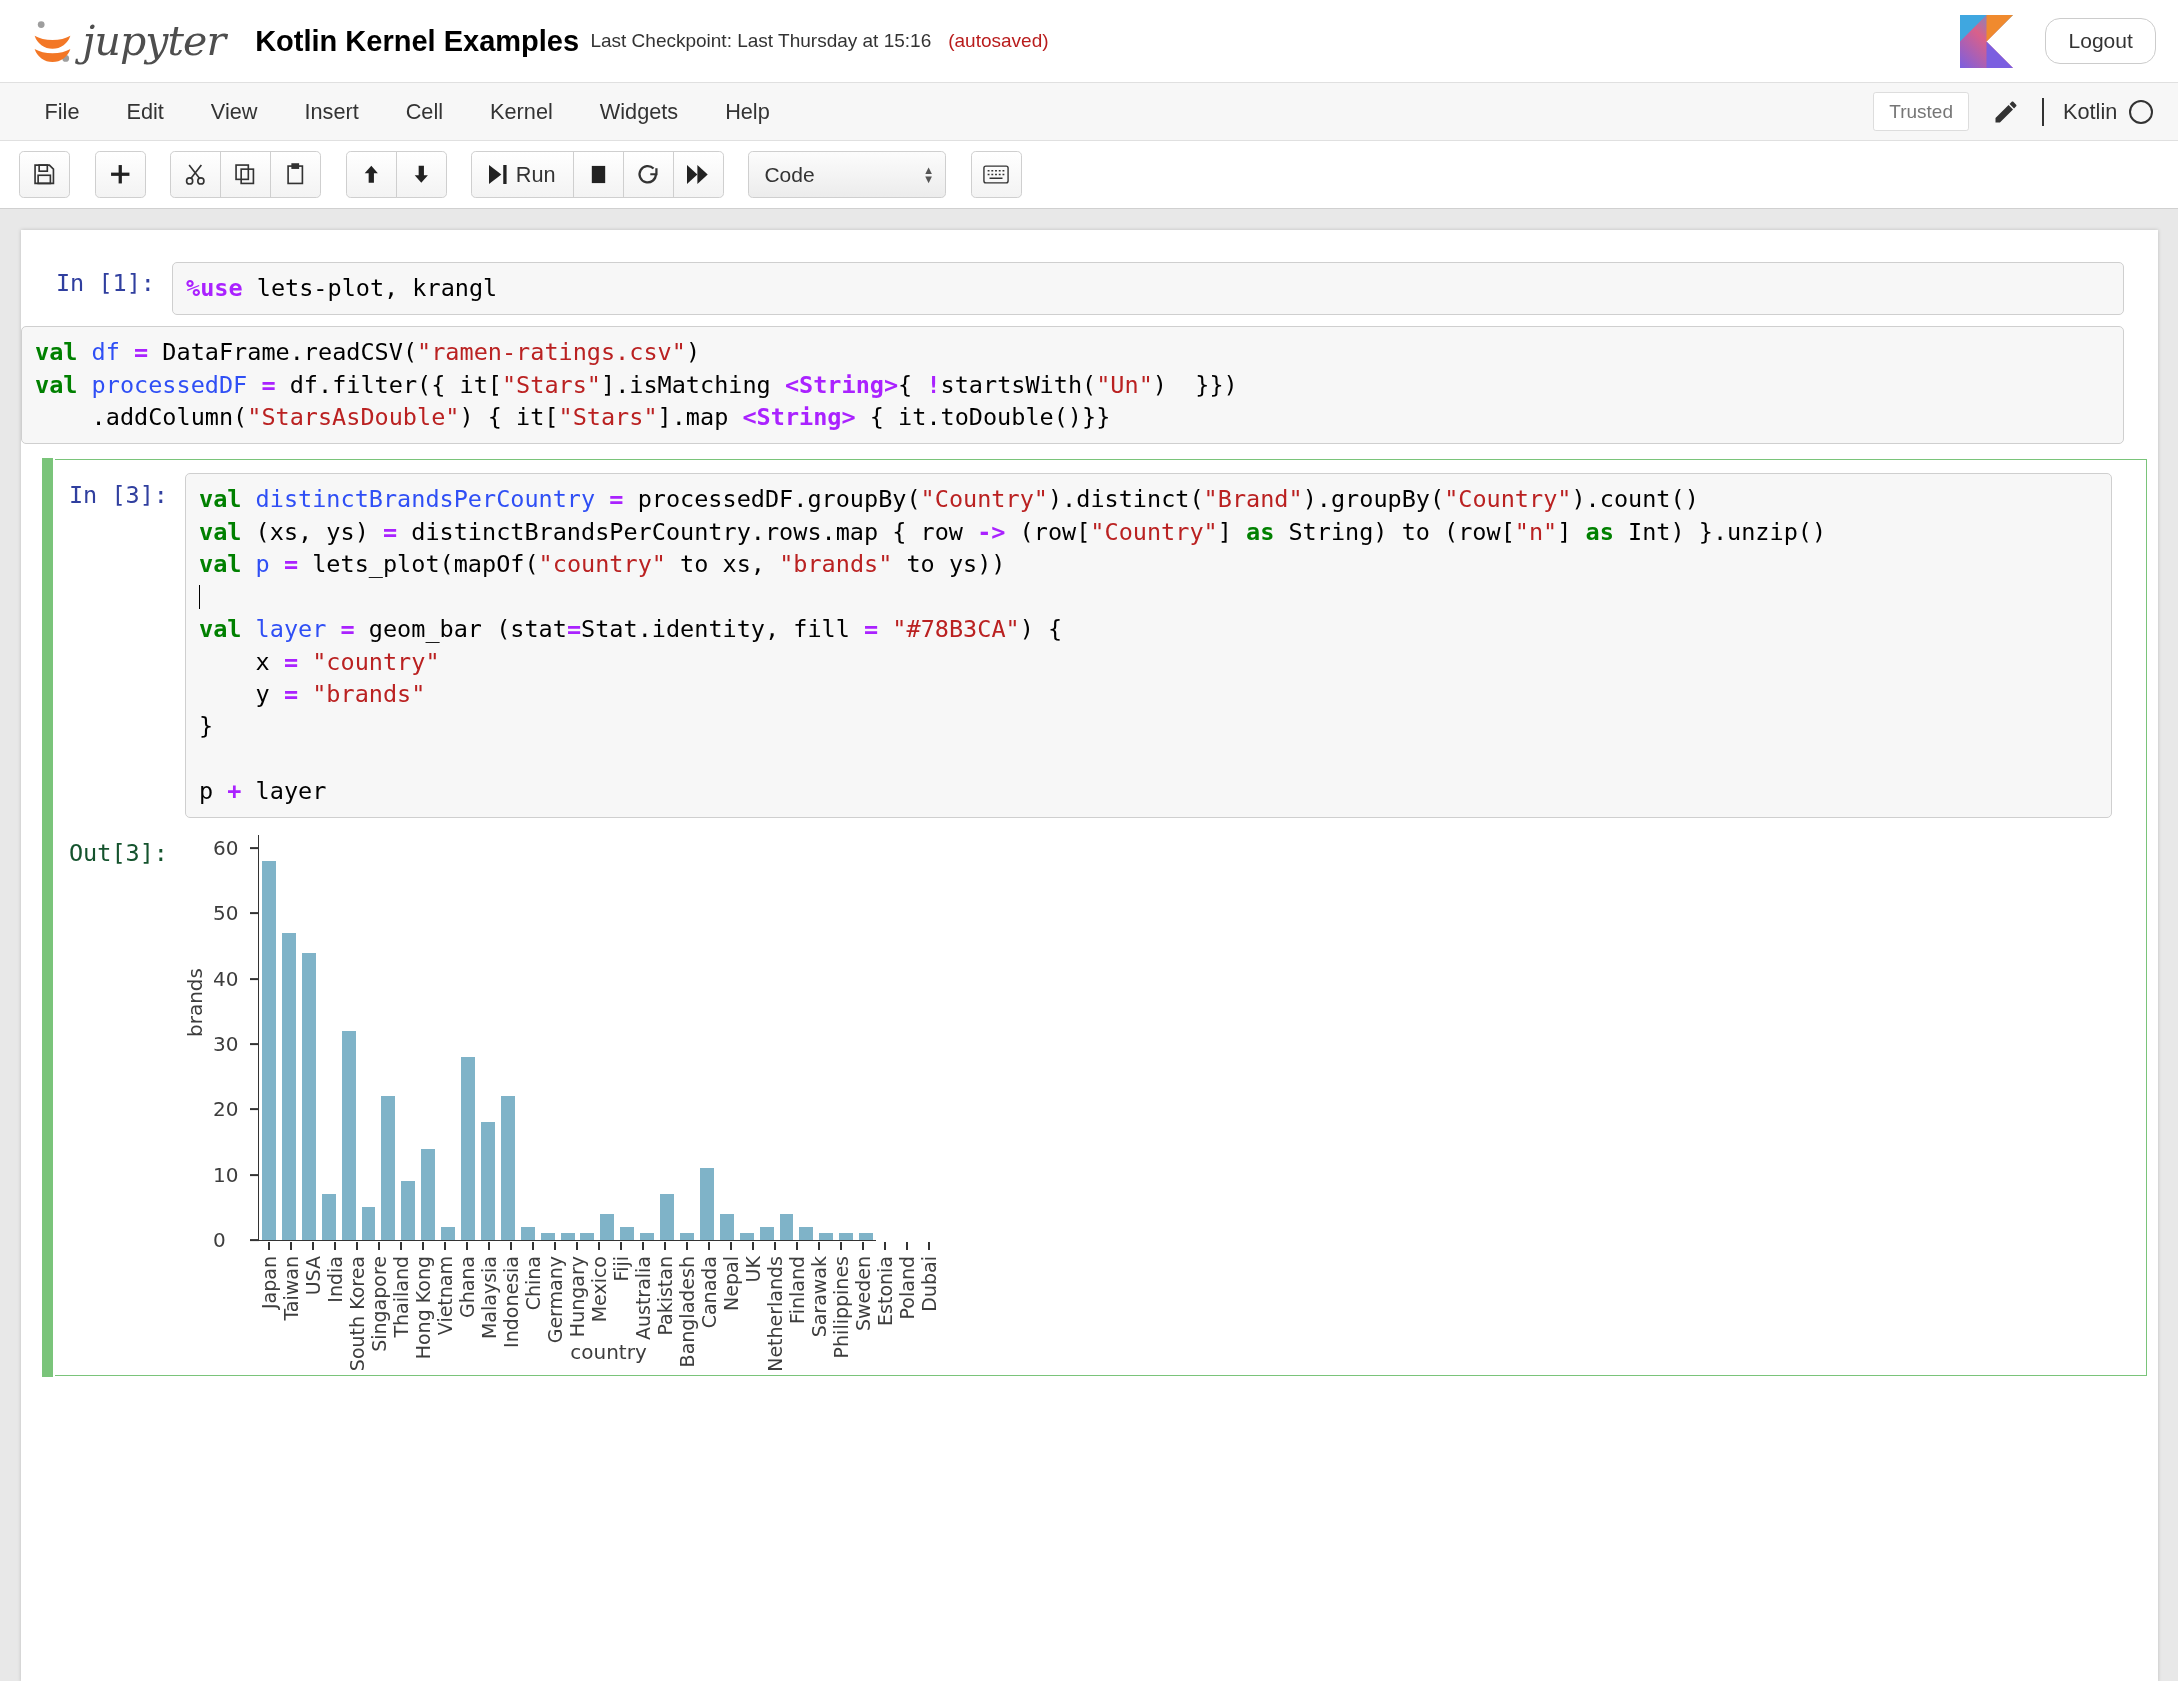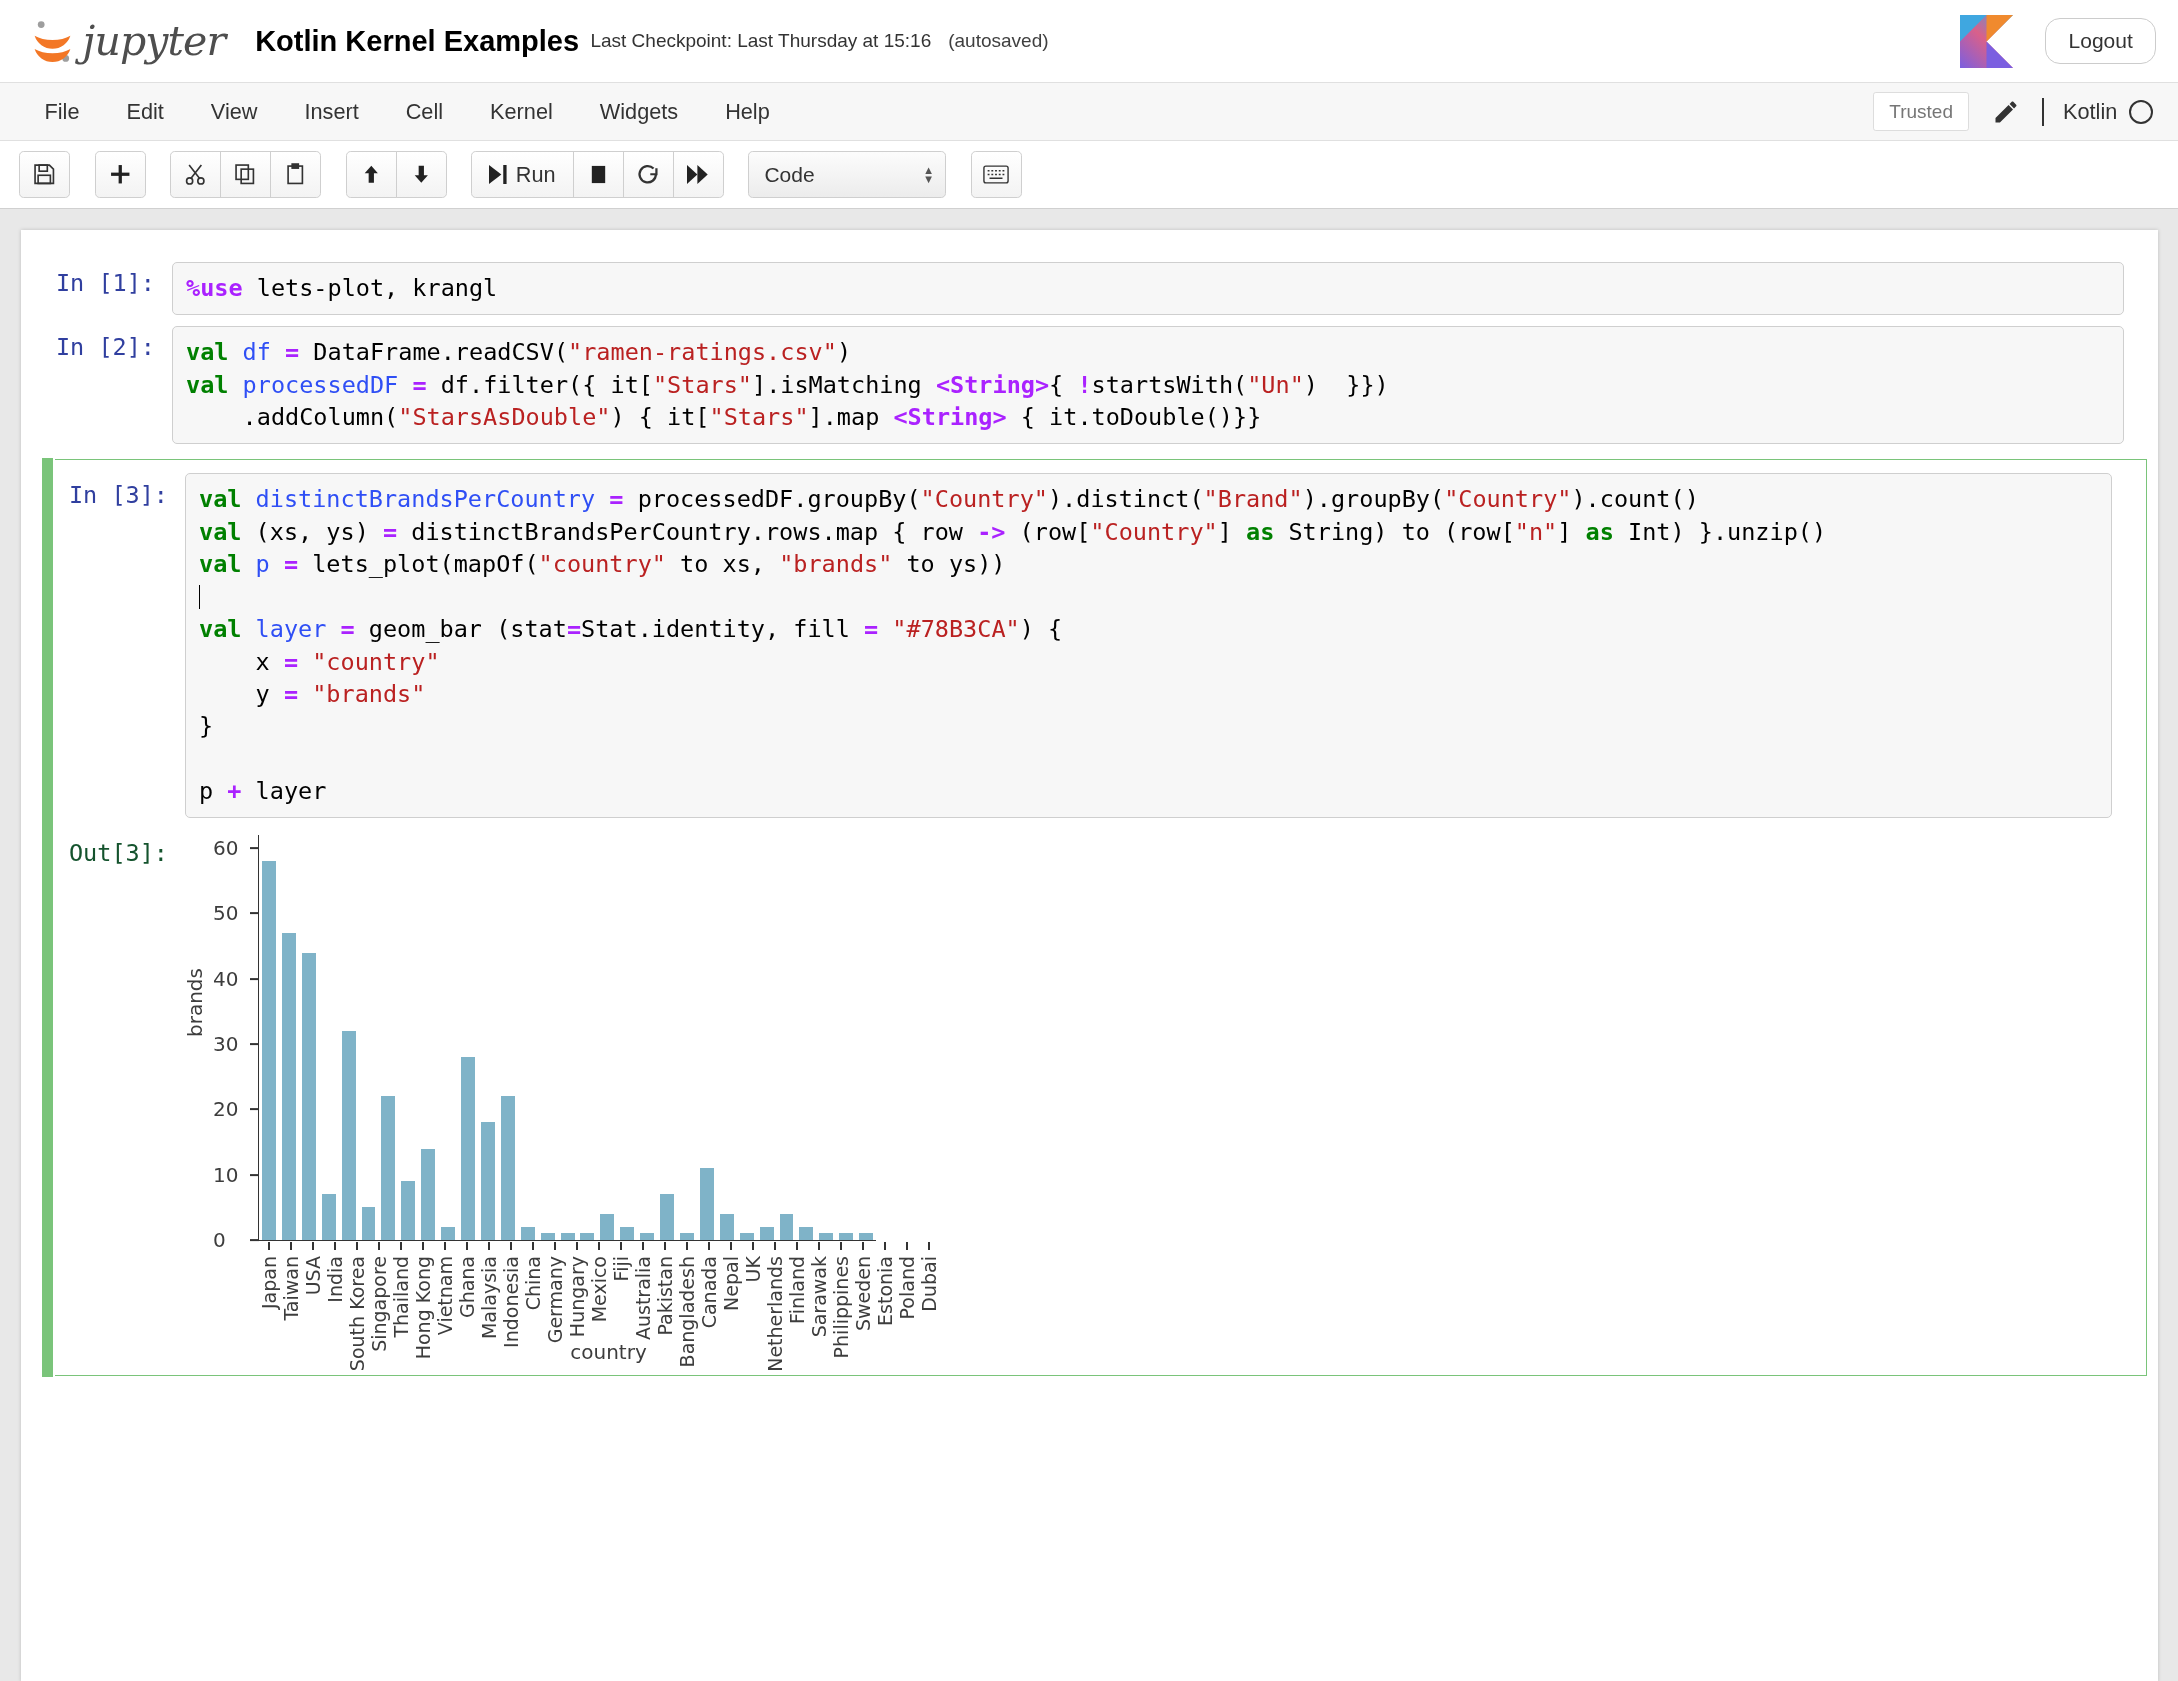--- a/index.html
+++ b/index.html
@@ -16,21 +16,21 @@
     height:83px; background:#fff;
     border-bottom:0.9px solid #e0e0e0;
     display:flex; align-items:center; box-sizing:border-box;
     padding:0 22.6px 0 28px;
   }
   .logo-wrap { display:flex; align-items:center; gap:5.6px;font-style:italic; }
   .jp-mark { width:49px; height:49px; position:relative; }
   .jp-word { font-size:41px; color:#4e4e4e; letter-spacing:-0.9px; font-family:"DejaVu Serif", serif; font-weight:300; }
   .nb-title { font-size:29px; font-weight:bold; color:#000; margin-left:30px; }
   .nb-checkpoint { font-size:19px; color:#333; margin-left:11.3px; }
-  .nb-autosaved { font-size:19px; color:#404040; margin-left:17px; }
+  .nb-autosaved { font-size:19px; color:#b91c1c; margin-left:17px; }
   .header-spacer { flex:1 1 auto; }
   .kotlin-logo { width:53px; height:53px; margin-right:32px; }
   .logout-btn {
     font-size:21px; color:#333; background:#fff;
     border:0.9px solid #ccc; border-radius:15px;
     padding:10.4px 22.6px; cursor:pointer;
   }
 
   
   .menubar {
@@ -317,21 +317,20 @@
   <div class="nb-page">
 
     <div class="cell">
       <div class="prompt">In [1]:</div>
       <div class="codearea">
         <pre class="code" id="code-0"><span class="mag">%use</span> lets-plot, krangl</pre>
       </div>
     </div>
 
     <div class="cell">
-      <div class="prompt">In [2]:</div>
       <div class="codearea">
         <pre class="code" id="code-1"><span class="kw">val</span> <span class="id">df</span> <span class="op">=</span> DataFrame.readCSV(<span class="str">"ramen-ratings.csv"</span>)
 <span class="kw">val</span> <span class="id">processedDF</span> <span class="op">=</span> df.filter({ it[<span class="str">"Stars"</span>].isMatching <span class="op">&lt;String&gt;</span>{ <span class="op">!</span>startsWith(<span class="str">"Un"</span>)  }})
     .addColumn(<span class="str">"StarsAsDouble"</span>) { it[<span class="str">"Stars"</span>].map <span class="op">&lt;String&gt;</span> { it.toDouble()}}</pre>
       </div>
     </div>
 
     <div class="cell selected">
       <div style="display:flex;width:100%;flex-direction:column">
         <div style="display:flex;width:100%">

